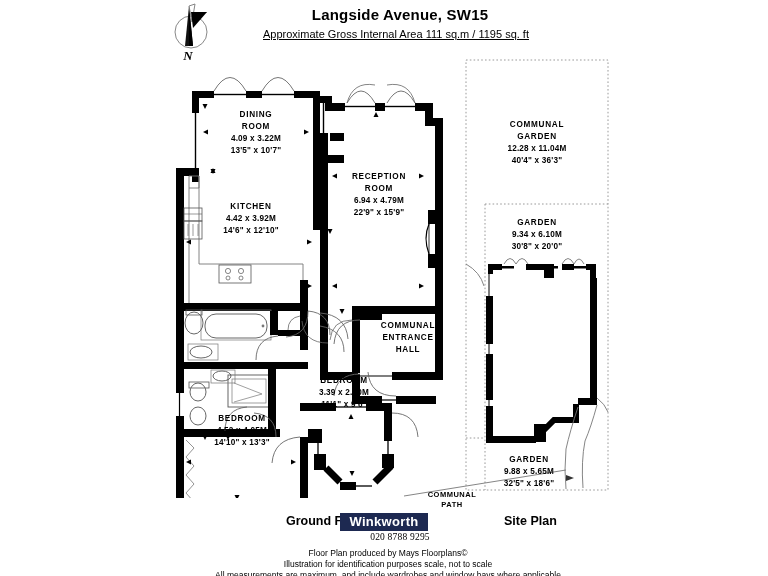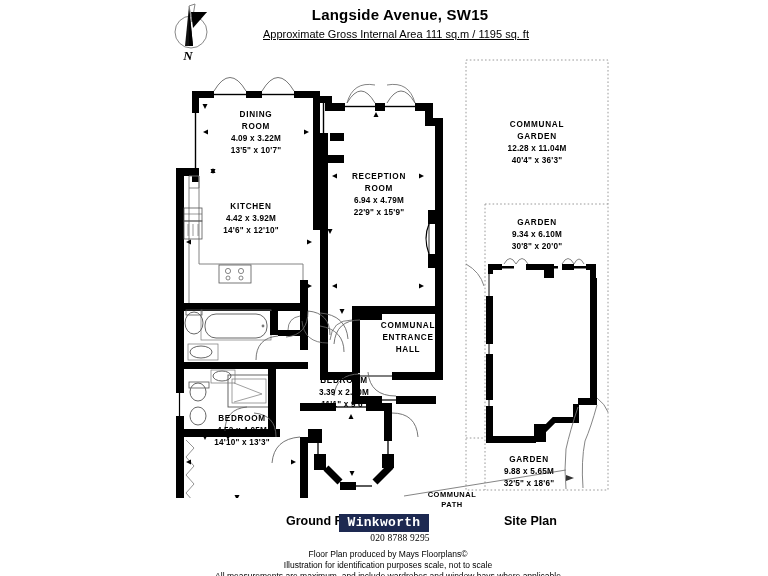--- a/index.html
+++ b/index.html
@@ -105,21 +105,21 @@
     position: absolute;
     left: 0;
     top: 512px;
     width: 768px;
     text-align: center;
   }
   #logo-box {
     display: inline-block;
     background: #1d2951;
     color: #ffffff;
-    font-family: Liberation Mono, monospace;
+    font-family: Liberation Sans, sans-serif;
     font-size: 13px;
     font-weight: bold;
     padding: 1px 9px 2px 9px;
     letter-spacing: 0.3px;
   }
   #logo-phone {
     font-family: "Liberation Serif", serif;
     font-size: 9.5px;
     margin-top: 1px;
     letter-spacing: 0.2px;

